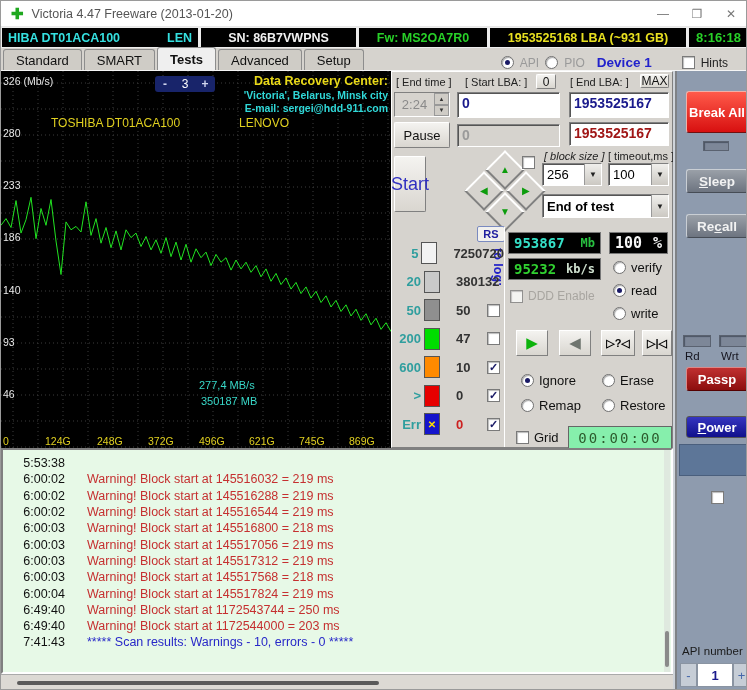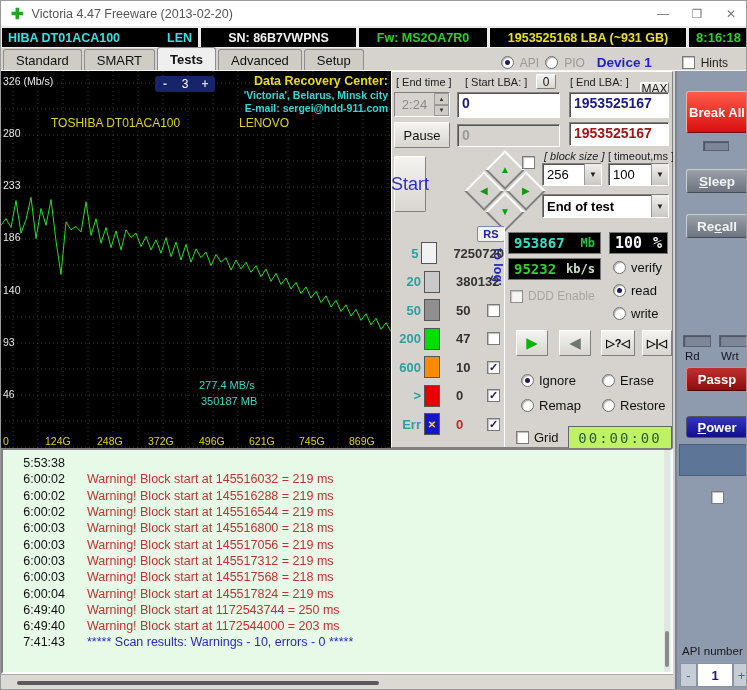--- a/index.html
+++ b/index.html
@@ -85,21 +85,21 @@
   .rgroup { position:absolute; left:112px; top:155px; width:168px; height:220px; border-left:1px solid #fff; }
   .lcd { position:absolute; background:#000; border:1px solid #777; display:flex; align-items:center; justify-content:space-between; padding:0 5px; font-family:"DejaVu Sans Mono",monospace; font-weight:bold; }
   .lcd .v1 { color:#35e0c8; font-size:14px; }
   .lcd .u1 { color:#28c040; font-size:12px; }
   .lcd .v2 { color:#30d030; font-size:14px; }
   .lcd .u2 { color:#cfe0cf; font-size:12px; }
   .lcd .pw { color:#f5f5f5; font-size:15px; }
   .opt-row { position:absolute; display:flex; align-items:center; gap:5px; font-size:13px; color:#111; }
   .ddd { color:#a8a5a0; font-size:12px; }
   .media-btn { position:absolute; height:26px; background:linear-gradient(#f4f3f0,#d9d6d0); border:1px solid #808080; border-top-color:#fff; border-left-color:#fff; display:flex; align-items:center; justify-content:center; }
-  .timer { position:absolute; left:63px; top:199px; width:104px; height:23px; background:#bef264; border:1px solid #666; color:#2c5a2c; font-family:"DejaVu Sans Mono",monospace; font-size:14px; letter-spacing:2px; display:flex; align-items:center; justify-content:center; }
+  .timer { position:absolute; left:63px; top:199px; width:104px; height:23px; background:#86efac; border:1px solid #666; color:#2c5a2c; font-family:"DejaVu Sans Mono",monospace; font-size:14px; letter-spacing:2px; display:flex; align-items:center; justify-content:center; }
 
   
   .rightcol { position:absolute; left:672px; top:70px; width:75px; height:620px; background:#8e9bae; border-left:4px ridge #cfd4da; }
   .rc-btn { position:absolute; display:flex; align-items:center; justify-content:center; font-weight:bold; border-radius:3px; border:1px solid #555; }
   .break-all { left:9px; top:20px; width:62px; height:42px; background:linear-gradient(#ff5a4a,#d81010); color:#fff; font-size:13px; border-color:#f0b0a8 #701010 #701010 #f0b0a8; }
   .ind { position:absolute; background:#7d8798; border:1px solid #5a6270; box-shadow:inset 1px 1px 1px #4c5563; }
   .gray-btn { background:linear-gradient(#9aa0a8,#6d7480); color:#f2f2f2; font-size:13.5px; border-color:#c9ced4 #464c55 #464c55 #c9ced4; }
   .passp { left:9px; top:296px; width:62px; height:24px; background:linear-gradient(#c03030,#8c0e0e); color:#fff; font-size:13px; border-color:#d88 #500 #500 #d88; }
   .power { left:9px; top:345px; width:62px; height:22px; background:linear-gradient(#3535c0,#10108c); color:#fff; font-size:13px; border-color:#99f A#005 #005 #99f; }
   .rc-small-label { position:absolute; font-size:11.5px; color:#15151f; }
@@ -125,21 +125,21 @@
   .hthumb { position:absolute; left:16px; top:6px; width:362px; height:4px; background:#5a5a5a; border-radius:2px; }
   .u { text-decoration:underline; }
 </style>
 </head>
 <body>
 
 <div class="window">
 
   <div class="titlebar">
     <span class="app-icon">✚</span>
-    <span class="title-text">Victoria 4.47  Freeware (2013-02-20)</span>
+    <span class="title-text">Victoria 4.47  Freeware (2013-01-20)</span>
     <span class="win-btns">
       <span class="win-btn">—</span>
       <span class="win-btn">❐</span>
       <span class="win-btn">✕</span>
     </span>
   </div>
 
   <div class="infobar">
     <span class="seg seg-model">
       <span>HIBA DT01ACA100</span>
@@ -230,21 +230,21 @@
       <span class="zoom-val">3</span>
       <span class="zoom-btn">+</span>
     </div>
   </div>
 
   <div class="panel">
     <span class="plabel" style="left:4px; top:4px;">[ End time ]</span>
     <span class="plabel" style="left:73px; top:4px;">[ Start LBA: ]</span>
     <div class="btn3d" style="left:144px; top:2px; width:20px; height:15px;">0</div>
     <span class="plabel" style="left:178px; top:4px;">[ End LBA: ]</span>
-    <div class="btn3d" style="left:248px; top:10px; width:29px; height:14px;text-align:right;">MAX</div>
+    <div class="btn3d" style="left:248px; top:2px; width:29px; height:14px;text-align:right;">MAX</div>
 
     <div class="spin" style="left:2px; top:20px; width:56px; height:25px;">
       <span class="val">2:24</span>
       <span class="arrows">
           <div>▲</div>
           <div>▼</div>
         </span>
     </div>
     <div class="sunken field" style="left:65px; top:20px; width:103px; height:26px;">0</div>
     <div class="sunken field" style="left:177px; top:20px; width:100px; height:26px;">1953525167</div>

